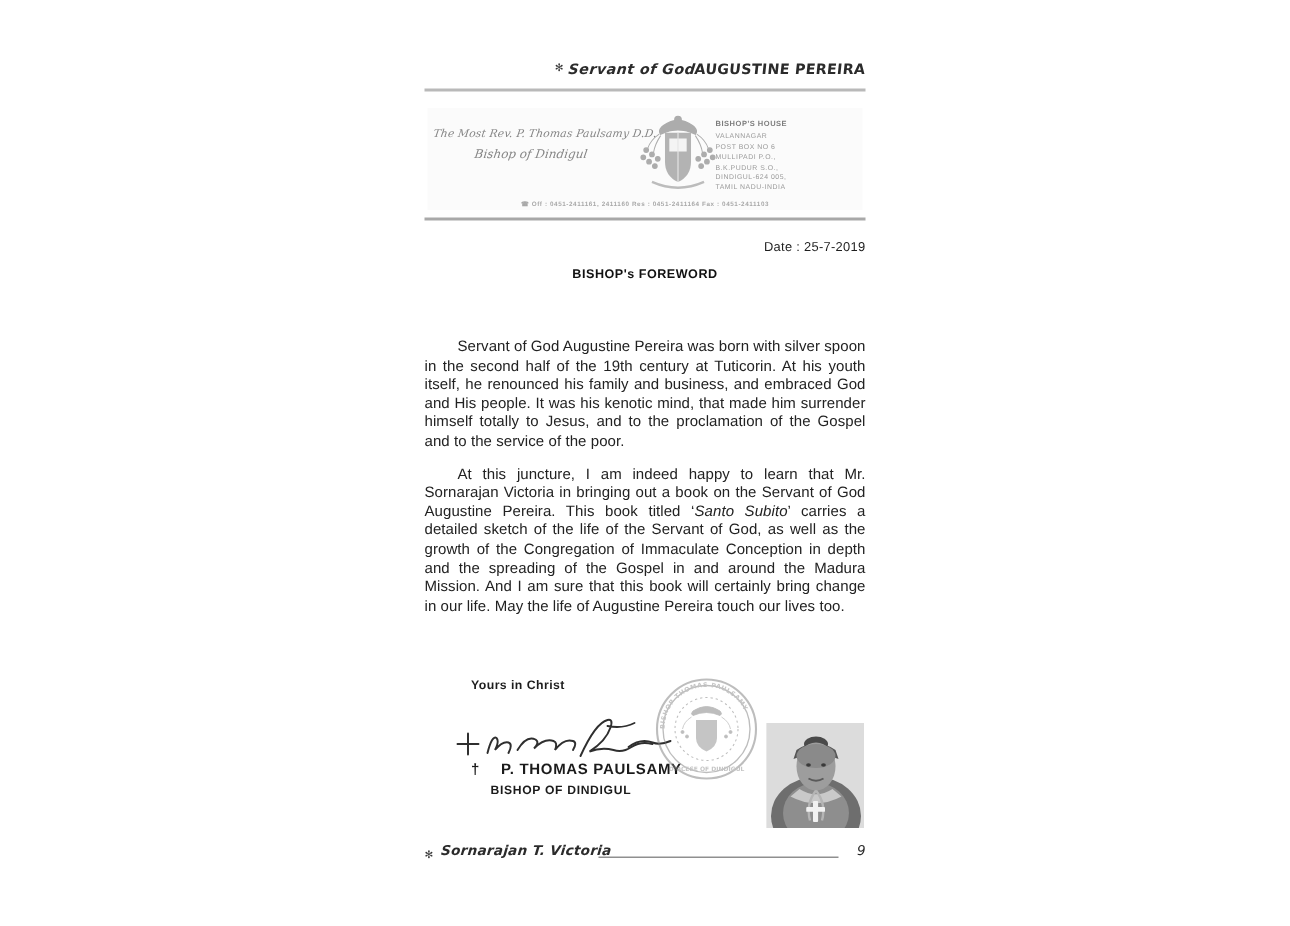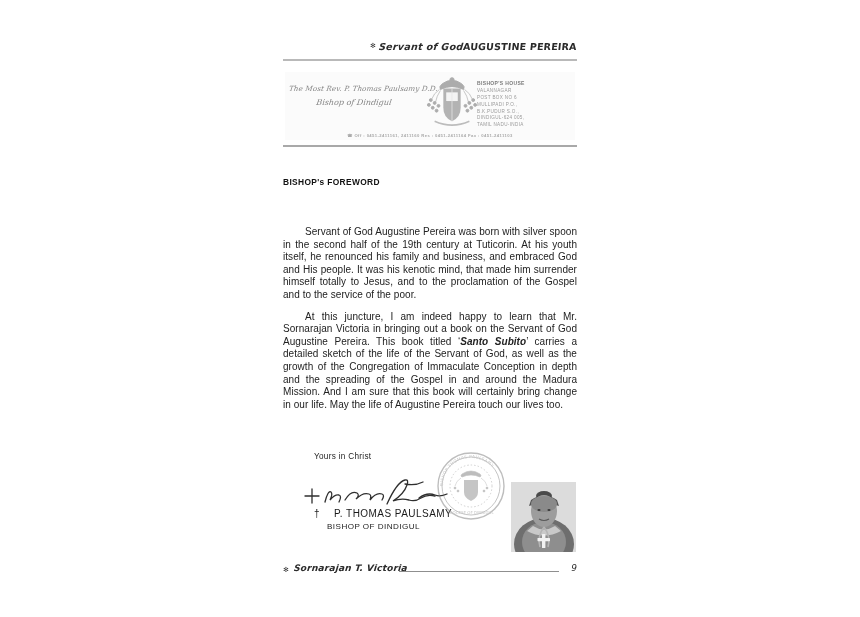--- a/index.html
+++ b/index.html
@@ -163,21 +163,21 @@
     text-align: right;
     font-size: 8.6px;
     color: #1f1f1f;
     letter-spacing: .2px;
   }
   .doc-title {
     position: absolute;
     top: 177px;
     left: 0;
     width: 294px;
-    text-align: left;
+    text-align: center;
     font-size: 8.4px;
     font-weight: 700;
     color: #111111;
     letter-spacing: .35px;
   }
 
   
   .body-text {
     position: absolute;
     top: 226px;
@@ -189,30 +189,31 @@
     text-align: justify;
   }
   .body-text p {
     margin: 0 0 9px 0;
     text-indent: 22px;
     letter-spacing: .05px;
   }
   .body-text p.last { margin-bottom: 0; }
   .ital-bold {
     font-style: italic;
-    font-weight: 700;
+    font-weight: 400;
   }
 
   
   .sig-block {
     position: absolute;
     top: 452px;
     left: 0;
     width: 294px;
     height: 110px;
+    font-weight: bold;
   }
   .yours {
     position: absolute;
     left: 31px;
     top: 0;
     font-size: 8.2px;
     color: #1d1d1d;
     letter-spacing: .3px;
   }
   .signature {
@@ -364,20 +365,21 @@
         <div>B.K.PUDUR S.O.,</div>
         <div>DINDIGUL-624 005,</div>
         <div>TAMIL NADU-INDIA</div>
       </div>
 
       <div class="lh-phone">☎ Off : 0451-2411161, 2411160    Res : 0451-2411164    Fax : 0451-2411103</div>
     </div>
 
     <div class="rule-under-lh"></div>
 
+    <div class="date-line">Date : 25-7-2019</div>
     <div class="doc-title">BISHOP's FOREWORD</div>
 
     <div class="body-text">
       <p>Servant of God Augustine Pereira was born with silver spoon in the second half of the 19th century at Tuticorin. At his youth itself, he renounced his family and business, and embraced God and His people. It was his kenotic mind, that made him surrender himself totally to Jesus, and to the proclamation of the Gospel and to the service of the poor.</p>
       <p><span>At this juncture, I am indeed happy to learn that Mr. Sornarajan Victoria in bringing out a book on the Servant of God Augustine Pereira. This book titled ‘</span><span class="ital-bold">Santo Subito</span><span>’ carries a detailed sketch of the life of the Servant of God, as well as the growth of the Congregation of Immaculate Conception in depth and the spreading of the Gospel in and around the Madura Mission. And I am sure that this book will certainly bring change in our life. May the life of Augustine Pereira touch our lives too.</span></p>
     </div>
 
     <div class="sig-block">
       <div class="yours">Yours in Christ</div>
 

